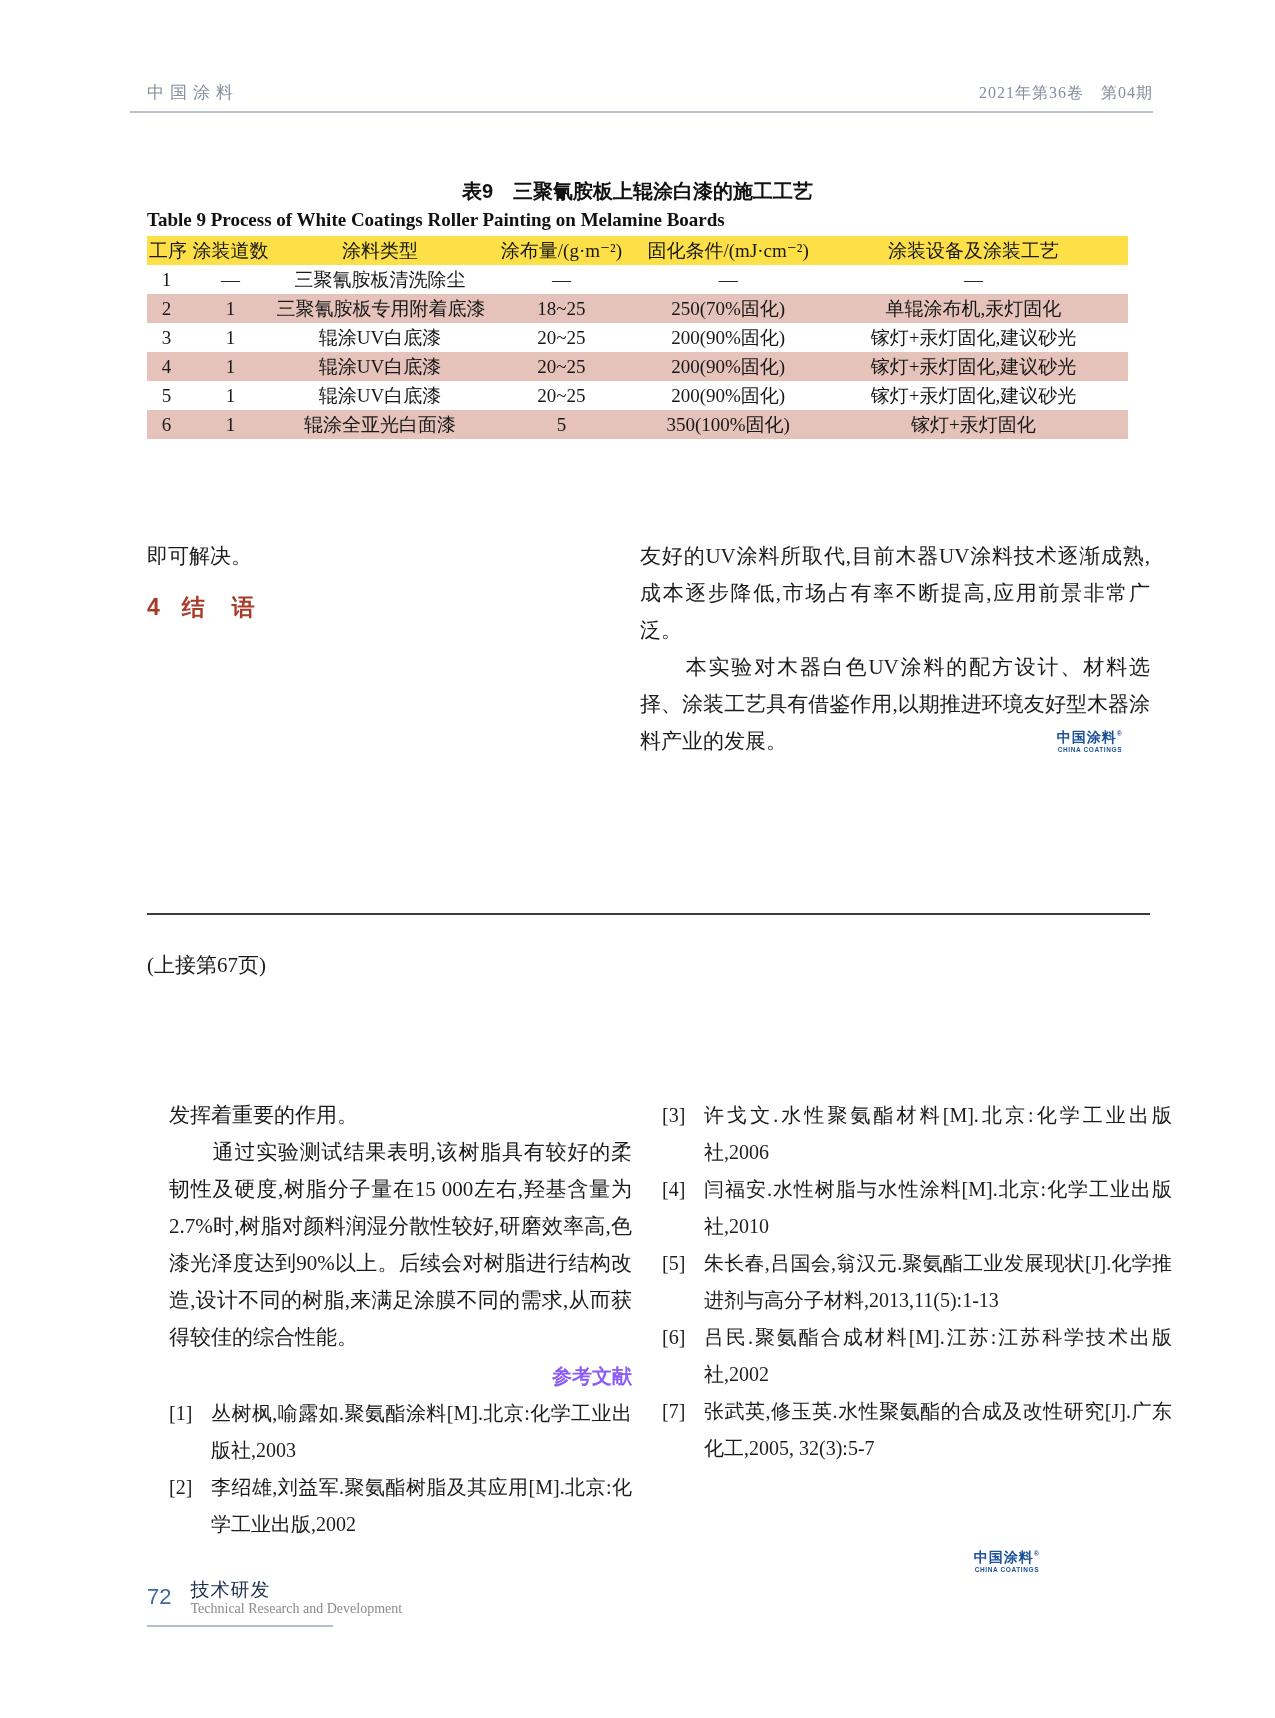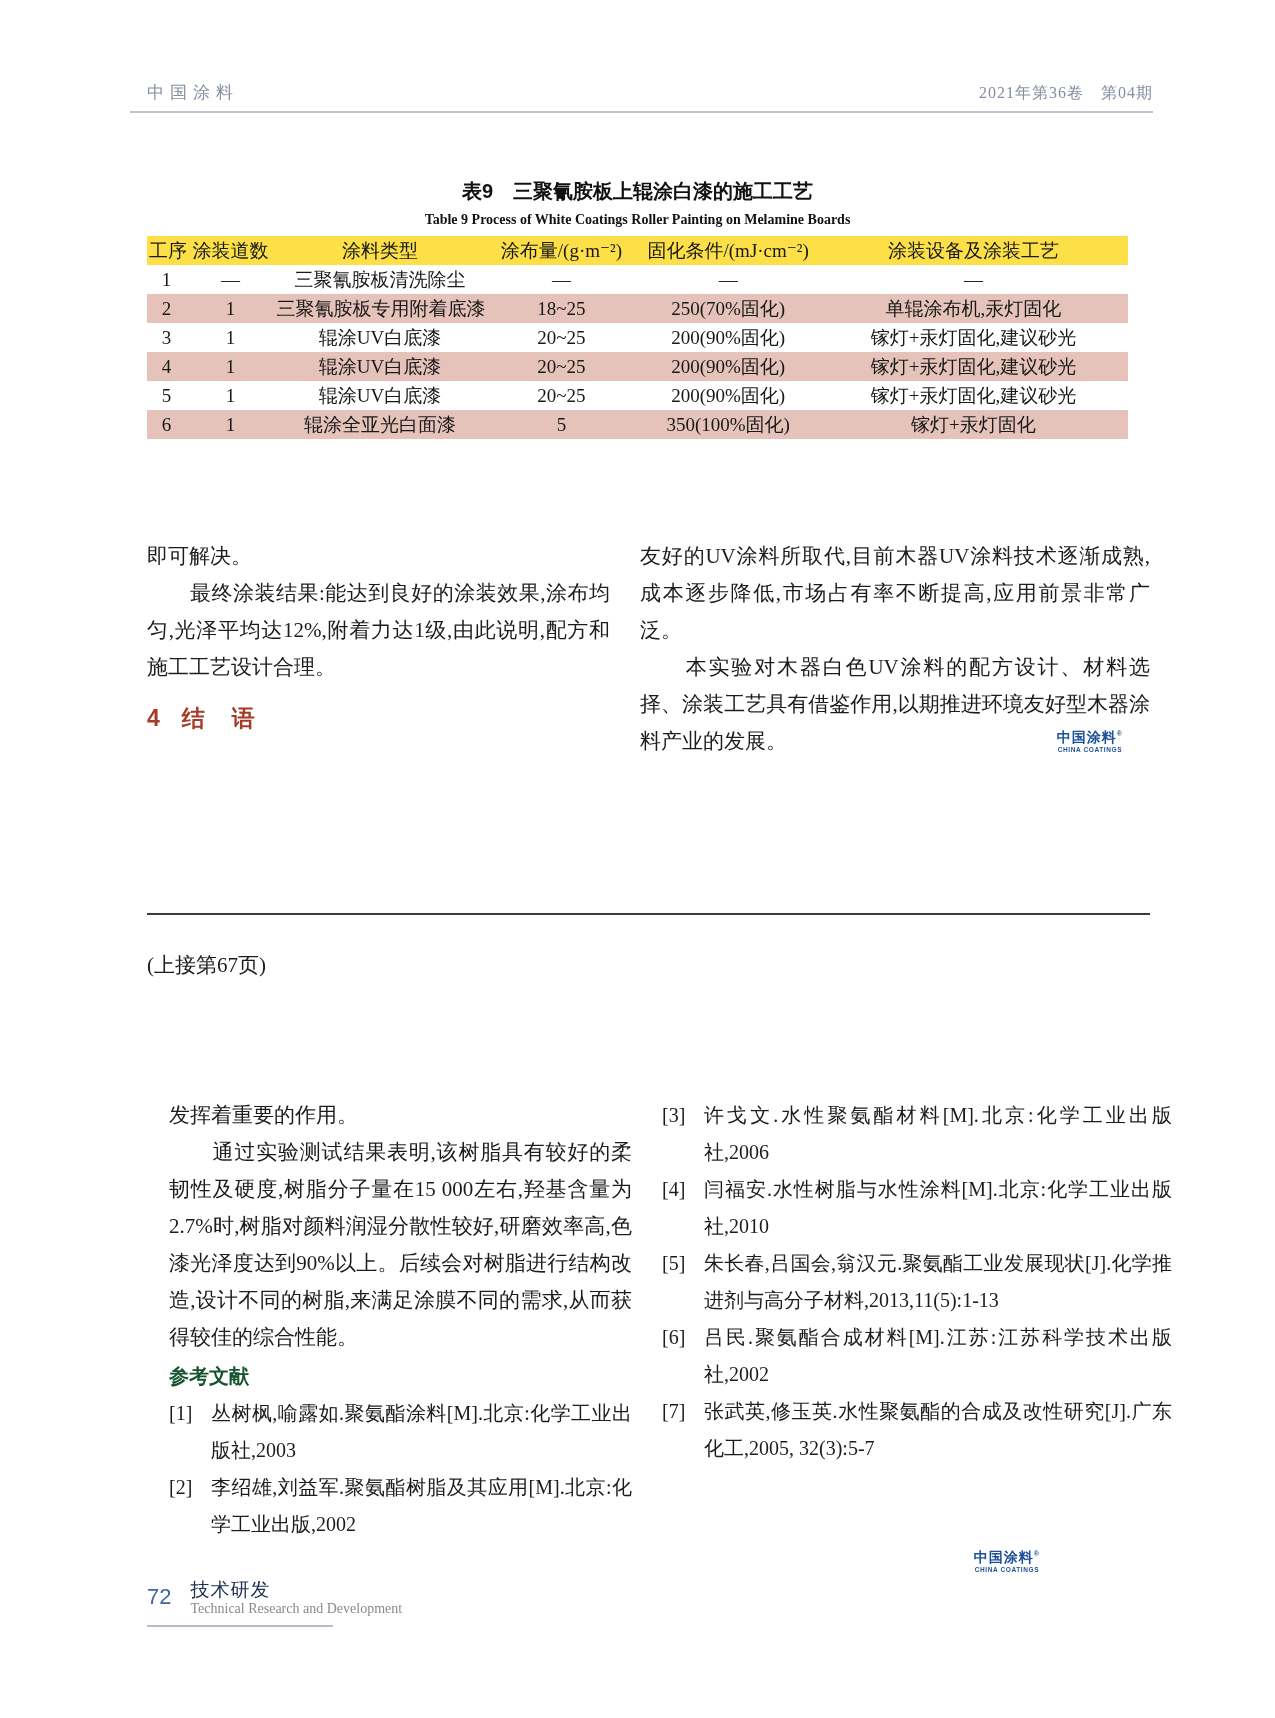--- a/index.html
+++ b/index.html
@@ -17,21 +17,21 @@
   }
   .journal-name { font-size:17px; letter-spacing:6px; margin-left:17px; }
   .issue-info  { font-size:16px; letter-spacing:1px; }
   
   .table-block { position:absolute; top:176px; left:147px; width:981px; }
   .table-title-cn {
     text-align:center; font-family:"Liberation Sans","DejaVu Sans",sans-serif;
     font-weight:bold; font-size:20px; line-height:30px; color:#111;
   }
   .table-title-en {
-    text-align:center; font-weight:bold; font-size:14px; line-height:27px; color:#111;
+    text-align:left; font-weight:bold; font-size:19px; line-height:27px; color:#111;
   }
   .process-table { width:100%; border-collapse:collapse; table-layout:fixed; margin-top:3px; }
   .process-table th, .process-table td {
     height:29px; padding:0 2px; text-align:center; font-weight:normal;
     font-size:19px; color:#181818; white-space:nowrap; overflow:hidden;
   }
   .process-table thead th { background:#fde047; }
   .process-table tbody tr:nth-child(even) td { background:#e5c3ba; }
   
   .cols { position:absolute; left:147px; width:1003px; display:flex; gap:30px; }
@@ -45,22 +45,22 @@
   .section-heading {
     margin:16px 0 12px 0; font-family:"Liberation Sans","DejaVu Sans",sans-serif;
     font-weight:bold; font-size:23px; line-height:32px; color:#a63c28;
   }
   .section-heading .sec-title { margin-left:22px; letter-spacing:2px; }
   
   .mid-divider { position:absolute; top:913px; left:147px; right:125px; border-top:2px solid #3c3c3c; }
   .continued-note { position:absolute; top:948px; left:147px; font-size:21px; line-height:34px; color:#1c1c1c; }
   
   .ref-heading {
-    margin:2px 0 0 0; text-align:left; font-family:"Liberation Sans","DejaVu Sans",sans-serif;
-    font-weight:bold; font-size:20px; line-height:37px; color:#14532d;
+    margin:2px 0 0 0; text-align:right; font-family:"Liberation Sans","DejaVu Sans",sans-serif;
+    font-weight:bold; font-size:20px; line-height:37px; color:#8b5cf6;
   }
   .ref-list { list-style:none; margin:0; padding:0; }
   .ref { position:relative; padding-left:42px; font-size:20px; line-height:37px; text-align:justify; color:#1c1c1c; }
   .ref-id { position:absolute; left:0; top:0; }
   
   .logo { position:absolute; display:inline-block; text-align:center; color:#1d5198;
           font-family:"Liberation Sans","DejaVu Sans",sans-serif; }
   .logo-1 { top:726px; right:152px; }
   .logo-2 { top:1546px; right:235px; }
   .logo-cn { font-weight:bold; font-size:14px; letter-spacing:1px; line-height:16px; white-space:nowrap; }
@@ -168,21 +168,20 @@
         </tr>
         </tbody>
     </table>
   </section>
 
   <section class="cols cols-conclusion">
     <div class="col-left">
       <div>
 
       <p class="body-par">即可解决。</p>
-          <p class="body-par">　　最终涂装结果:能达到良好的涂装效果,涂布均匀,光泽平均达12%,附着力达1级,由此说明,配方和施工工艺设计合理。</p>
         </div>
       <h2 class="section-heading">
         <span class="sec-num">4</span><span class="sec-title">结　语</span>
       </h2>
     </div>
     <div class="col-right">
       <div>
 
       <p class="body-par">友好的UV涂料所取代,目前木器UV涂料技术逐渐成熟,成本逐步降低,市场占有率不断提高,应用前景非常广泛。</p>
           <p class="body-par">　　本实验对木器白色UV涂料的配方设计、材料选择、涂装工艺具有借鉴作用,以期推进环境友好型木器涂料产业的发展。</p>

